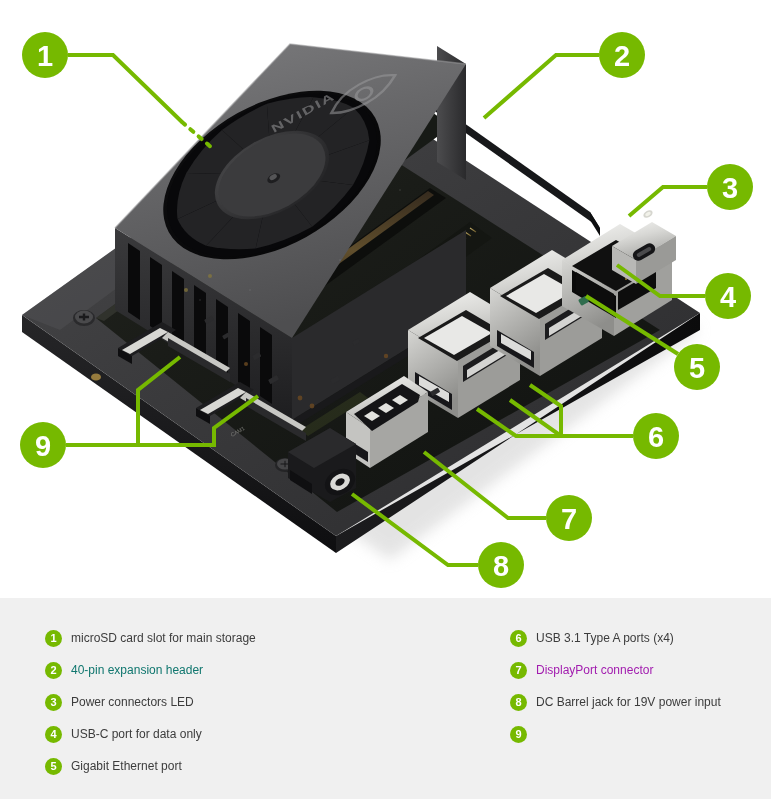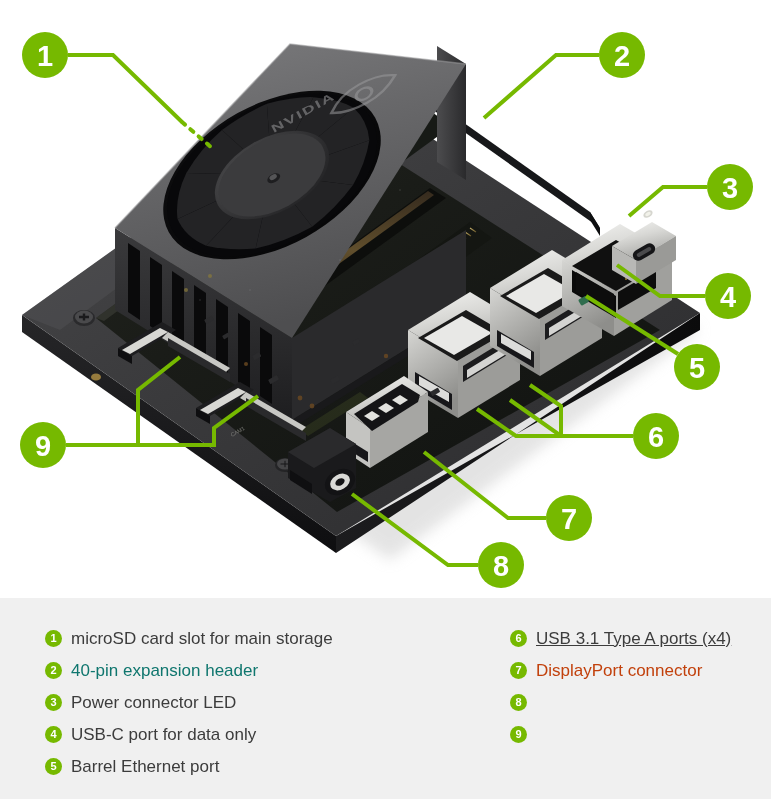--- a/index.html
+++ b/index.html
@@ -96,21 +96,21 @@
     background: #76b900;
     color: #ffffff;
     font-size: 11px;
     font-weight: bold;
     line-height: 17px;
     text-align: center;
     margin-right: 9px;
     font-family: "Liberation Sans", sans-serif;
   }
   .legend-label {
-    font-size: 17px;
+    font-size: 12px;
     color: #3c3c3c;
     line-height: 17px;
     white-space: nowrap;
     font-family: "Liberation Sans", sans-serif;
   }
 </style>
 </head>
 <body>
 
 <div id="page">
@@ -584,43 +584,44 @@
         <div class="legend-item">
           <span class="legend-badge" style="background: rgb(118, 185, 0); color: rgb(255, 255, 255);">1</span>
           <span class="legend-label" style="color: rgb(60, 60, 60);">microSD card slot for main storage</span>
         </div>
         <div class="legend-item">
           <span class="legend-badge" style="background: rgb(118, 185, 0); color: rgb(255, 255, 255);">2</span>
           <span class="legend-label" style="color: #0f766e;">40-pin expansion header</span>
         </div>
         <div class="legend-item">
           <span class="legend-badge" style="background: rgb(118, 185, 0); color: rgb(255, 255, 255);">3</span>
-          <span class="legend-label" style="color: rgb(60, 60, 60);">Power connector LED</span>
+          <span class="legend-label" style="color: rgb(60, 60, 60);">Power connectors LED</span>
         </div>
         <div class="legend-item">
           <span class="legend-badge" style="background: rgb(118, 185, 0); color: rgb(255, 255, 255);">4</span>
           <span class="legend-label" style="color: rgb(60, 60, 60); text-align: center;">USB-C port for data only</span>
         </div>
         <div class="legend-item">
           <span class="legend-badge" style="background: rgb(118, 185, 0); color: rgb(255, 255, 255);">5</span>
-          <span class="legend-label" style="color: rgb(60, 60, 60);">Barrel Ethernet port</span>
+          <span class="legend-label" style="color: rgb(60, 60, 60);">Gigabit Ethernet port</span>
         </div>
       </div>
 
       <div class="legend-col col-right">
         <div class="legend-item">
           <span class="legend-badge" style="background: rgb(118, 185, 0); color: rgb(255, 255, 255);">6</span>
-          <span class="legend-label" style="color: rgb(60, 60, 60); text-decoration: underline;">USB 3.1 Type A ports (x4)</span>
+          <span class="legend-label" style="color: rgb(60, 60, 60);">USB 3.1 Type A ports (x4)</span>
         </div>
         <div class="legend-item">
           <span class="legend-badge" style="background: rgb(118, 185, 0); color: rgb(255, 255, 255);">7</span>
-          <span class="legend-label" style="color: #c2410c;">DisplayPort connector</span>
+          <span class="legend-label" style="color: #a21caf;">DisplayPort connector</span>
         </div>
         <div class="legend-item">
           <span class="legend-badge" style="background: rgb(118, 185, 0); color: rgb(255, 255, 255);">8</span>
+          <span class="legend-label" style="color: rgb(60, 60, 60);">DC Barrel jack for 19V power input</span>
         </div>
         <div class="legend-item">
           <span class="legend-badge" style="background: rgb(118, 185, 0); color: rgb(255, 255, 255);">9</span>
         </div>
       </div>
     </div>
   </div>
 
 </div>
 

